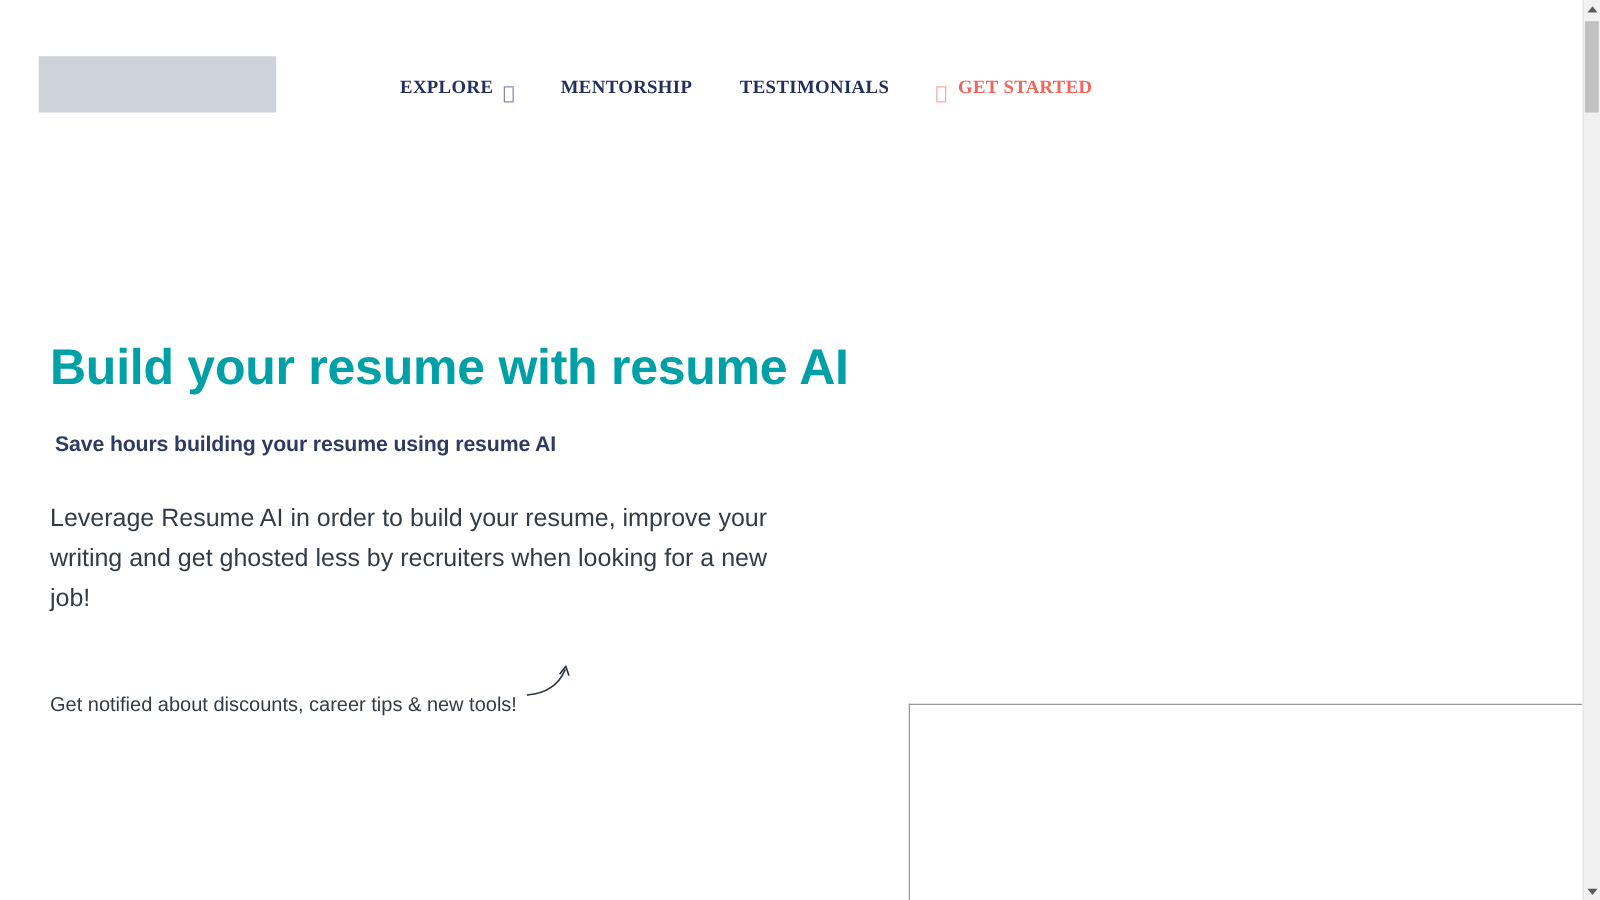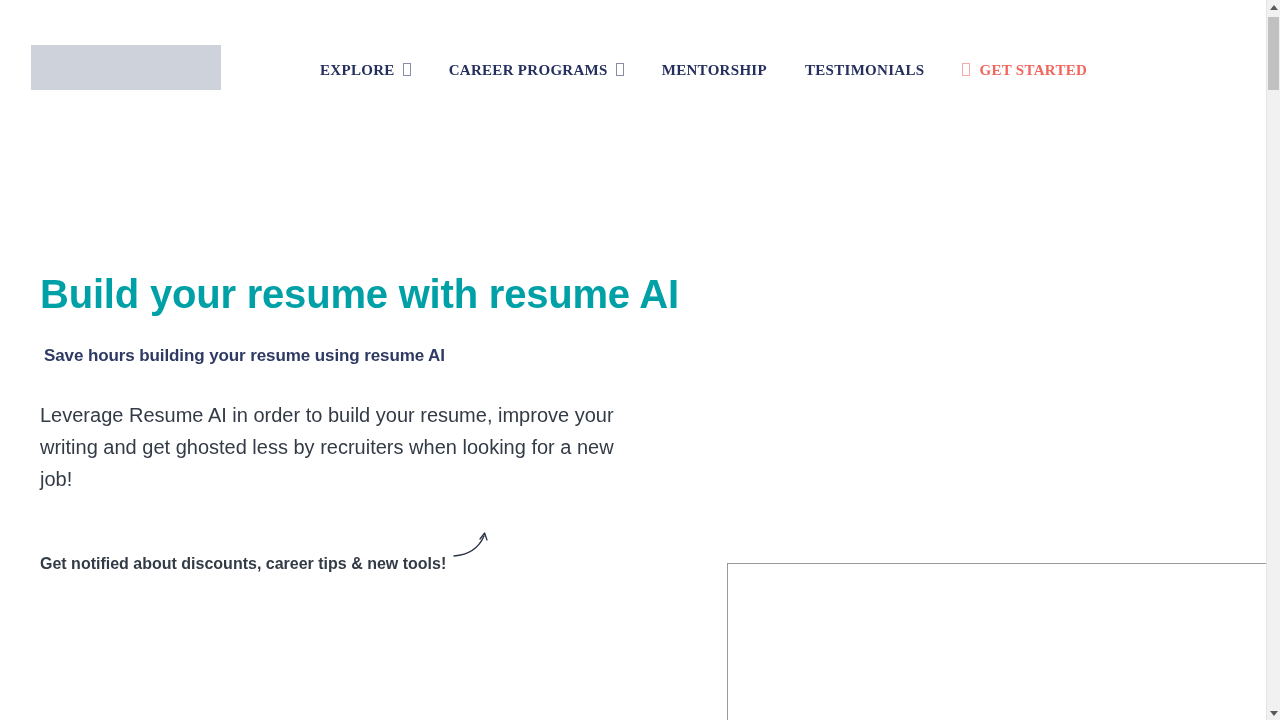--- a/index.html
+++ b/index.html
@@ -60,21 +60,21 @@
   }
 
   .nav-item {
     font-family: "Liberation Serif", serif;
     font-weight: bold;
     font-size: 15px;
     letter-spacing: 0.3px;
     color: #252f5e;
     text-decoration: none;
     display: inline-flex;
-    align-items: center;
+    align-items: flex-end;
     margin-right: 38px;
     cursor: pointer;
     line-height: 26px;
   }
 
   .nav-item.cta {
     color: #f2655c;
     margin-right: 0;
   }
 
@@ -131,21 +131,20 @@
     font-size: 20px;
     line-height: 32px;
     color: #333b46;
   }
 
   #notify-row {
     position: relative;
     padding-top: 38px;
     display: flex;
     align-items: flex-end;
-    font-weight: bold;
   }
 
   #notify-text {
     font-family: "Liberation Sans Narrow", "Liberation Sans", sans-serif;
     font-size: 16px;
     line-height: 22px;
     color: #333b46;
     white-space: nowrap;
   }
 
@@ -226,24 +225,20 @@
 
       <div id="logo-placeholder"></div>
 
       <div id="nav">
 
         <a class="nav-item" href="#">
           <span>EXPLORE</span>
           <span class="tofu"></span>
         </a>
 
-        <a class="nav-item" href="#">
-          <span>CAREER PROGRAMS</span>
-          <span class="tofu"></span>
-        </a>
 
 
         <a class="nav-item" href="#">
           <span>MENTORSHIP</span>
         </a>
 
         <a class="nav-item" href="#">
           <span>TESTIMONIALS</span>
         </a>
 

